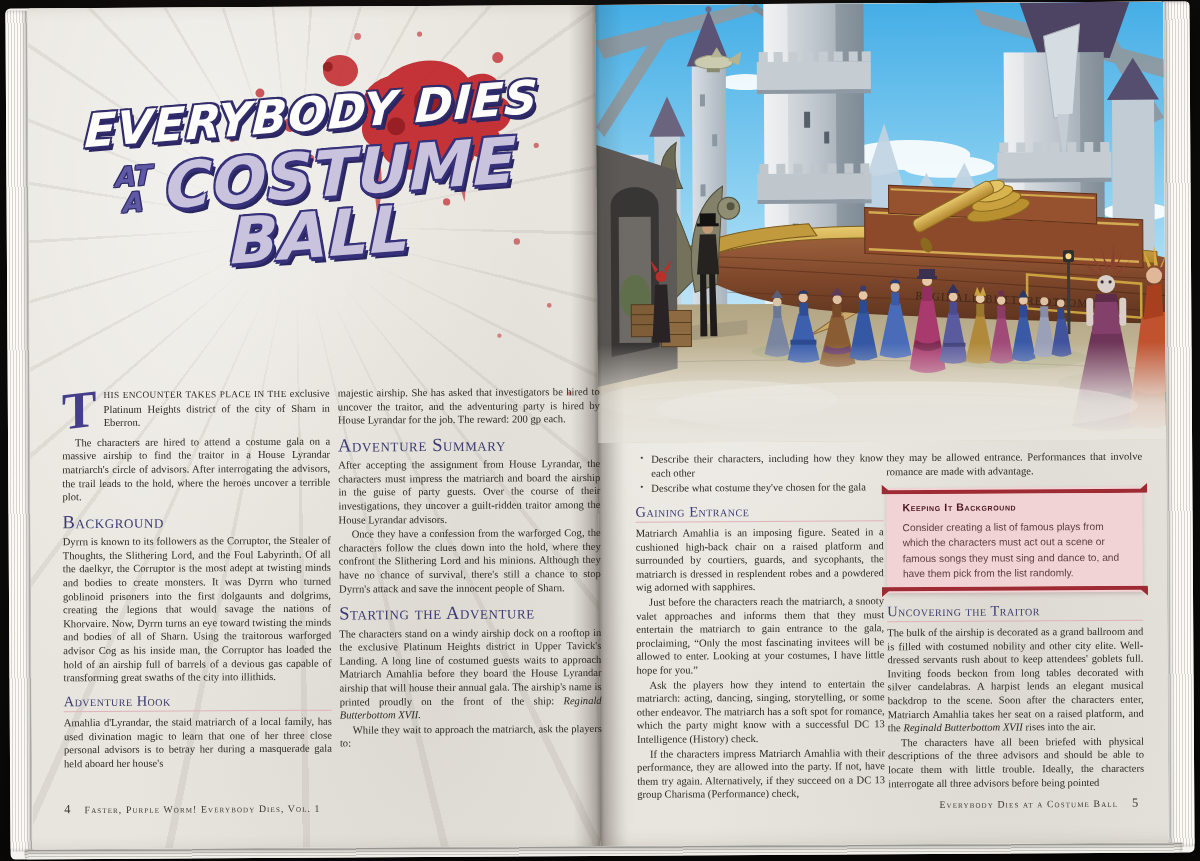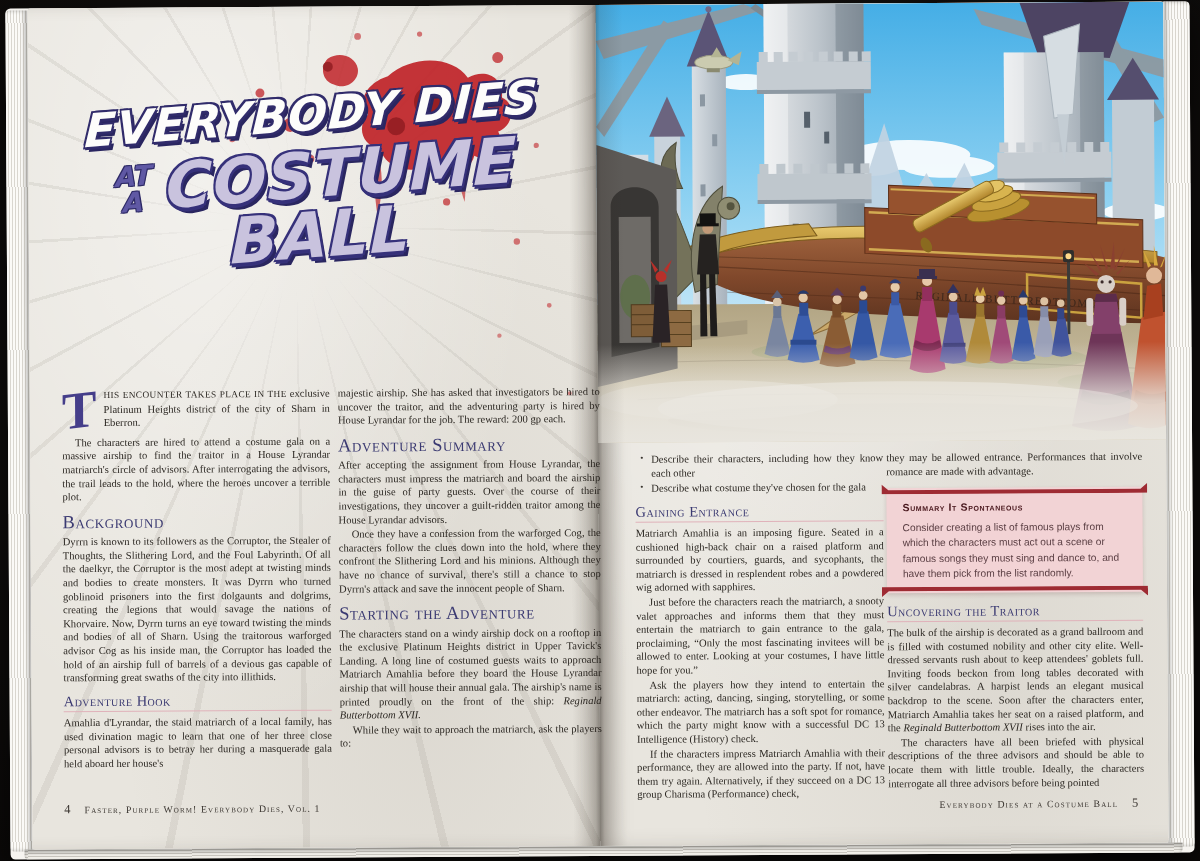--- a/index.html
+++ b/index.html
@@ -523,21 +523,21 @@
           <h3 class="h3">Gaining Entrance</h3>
           <p>Matriarch Amahlia is an imposing figure. Seated in a cushioned high-back chair on a raised platform and surrounded by courtiers, guards, and sycophants, the matriarch is dressed in resplendent robes and a powdered wig adorned with sapphires.</p>
           <p class="ind">Just before the characters reach the matriarch, a snooty valet approaches and informs them that they must entertain the matriarch to gain entrance to the gala, proclaiming, “Only the most fascinating invitees will be allowed to enter. Looking at your costumes, I have little hope for you.”</p>
           <p class="ind">Ask the players how they intend to entertain the matriarch: acting, dancing, singing, storytelling, or some other endeavor. The matriarch has a soft spot for romance, which the party might know with a successful DC 13 Intelligence (History) check.</p>
           <p class="ind">If the characters impress Matriarch Amahlia with their performance, they are allowed into the party. If not, have them try again. Alternatively, if they succeed on a DC 13 group Charisma (Performance) check,</p>
         </div>
 
         <div class="col colR2">
           <p>they may be allowed entrance. Performances that involve romance are made with advantage.</p>
           <div class="callout">
-            <div class="ct">Summary It Spontaneous</div>
+            <div class="ct">Keeping It Background</div>
             <div class="cb">Consider creating a list of famous plays from which the characters must act out a scene or famous songs they must sing and dance to, and have them pick from the list randomly.</div>
           </div>
           <h3 class="h3">Uncovering the Traitor</h3>
           <p><span>The bulk of the airship is decorated as a grand ballroom and is filled with costumed nobility and other city elite. Well-dressed servants rush about to keep attendees' goblets full. Inviting foods beckon from long tables decorated with silver candelabras. A harpist lends an elegant musical backdrop to the scene. Soon after the characters enter, Matriarch Amahlia takes her seat on a raised platform, and the </span><span class="it">Reginald Butterbottom XVII</span><span> rises into the air.</span></p>
           <p class="ind">The characters have all been briefed with physical descriptions of the three advisors and should be able to locate them with little trouble. Ideally, the characters interrogate all three advisors before being pointed</p>
         </div>
 
         <div class="footer footer-right">
           <span>Everybody Dies at a Costume Ball</span><span class="num">5</span>
         </div>

